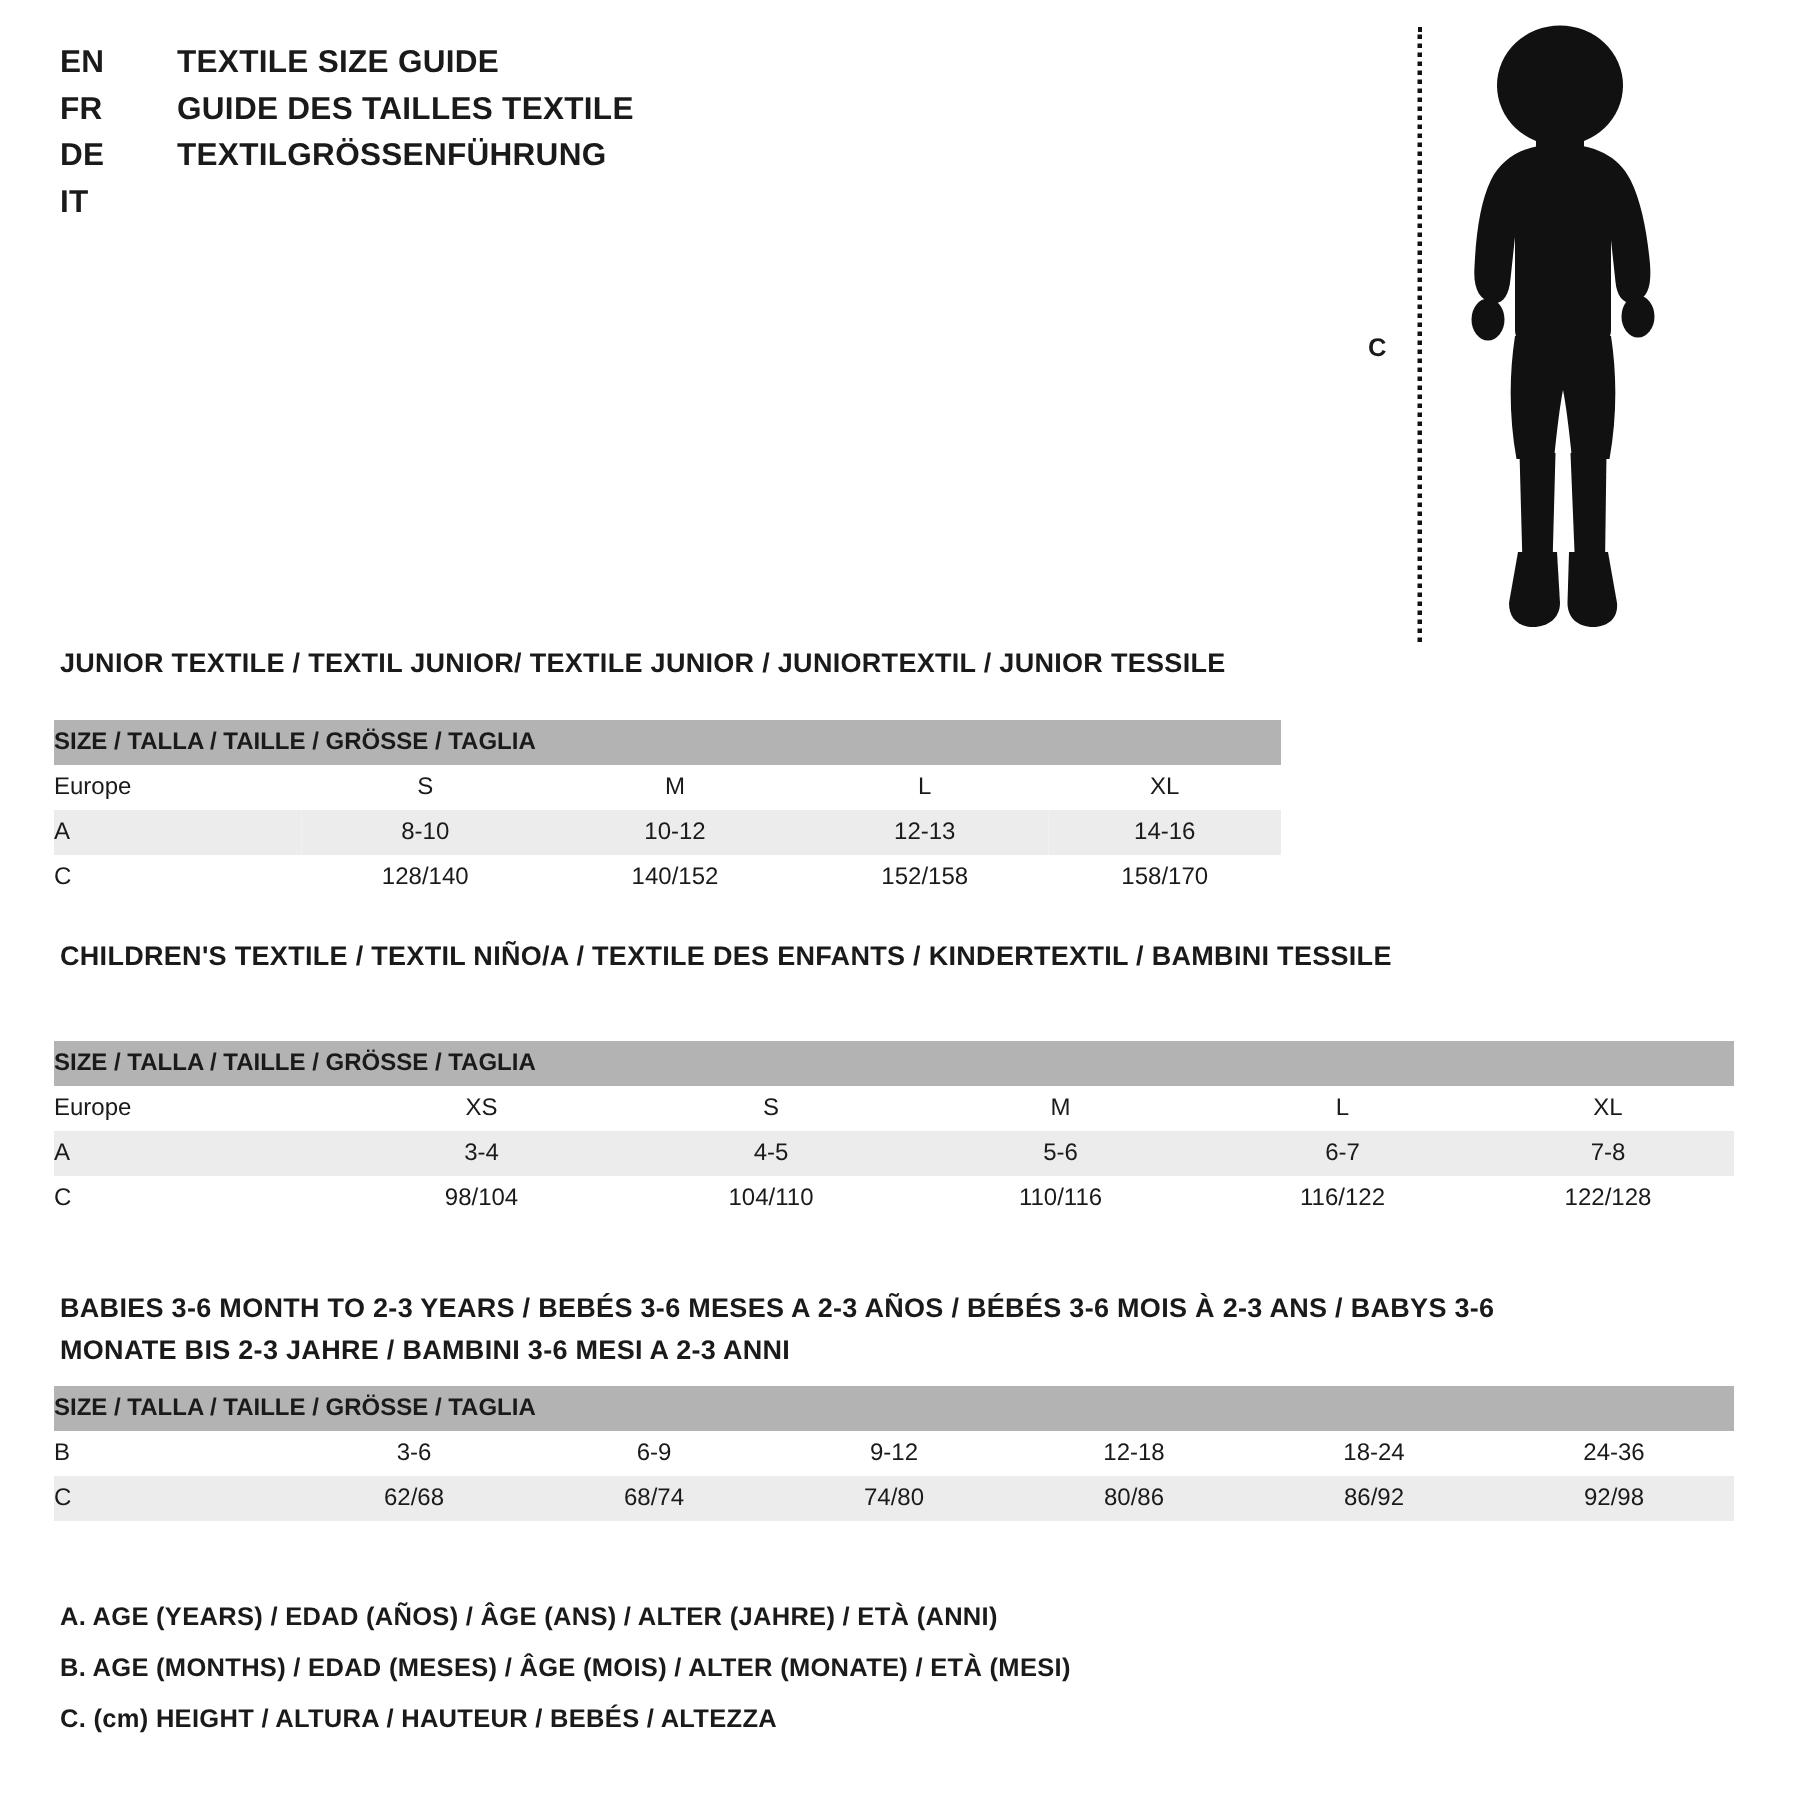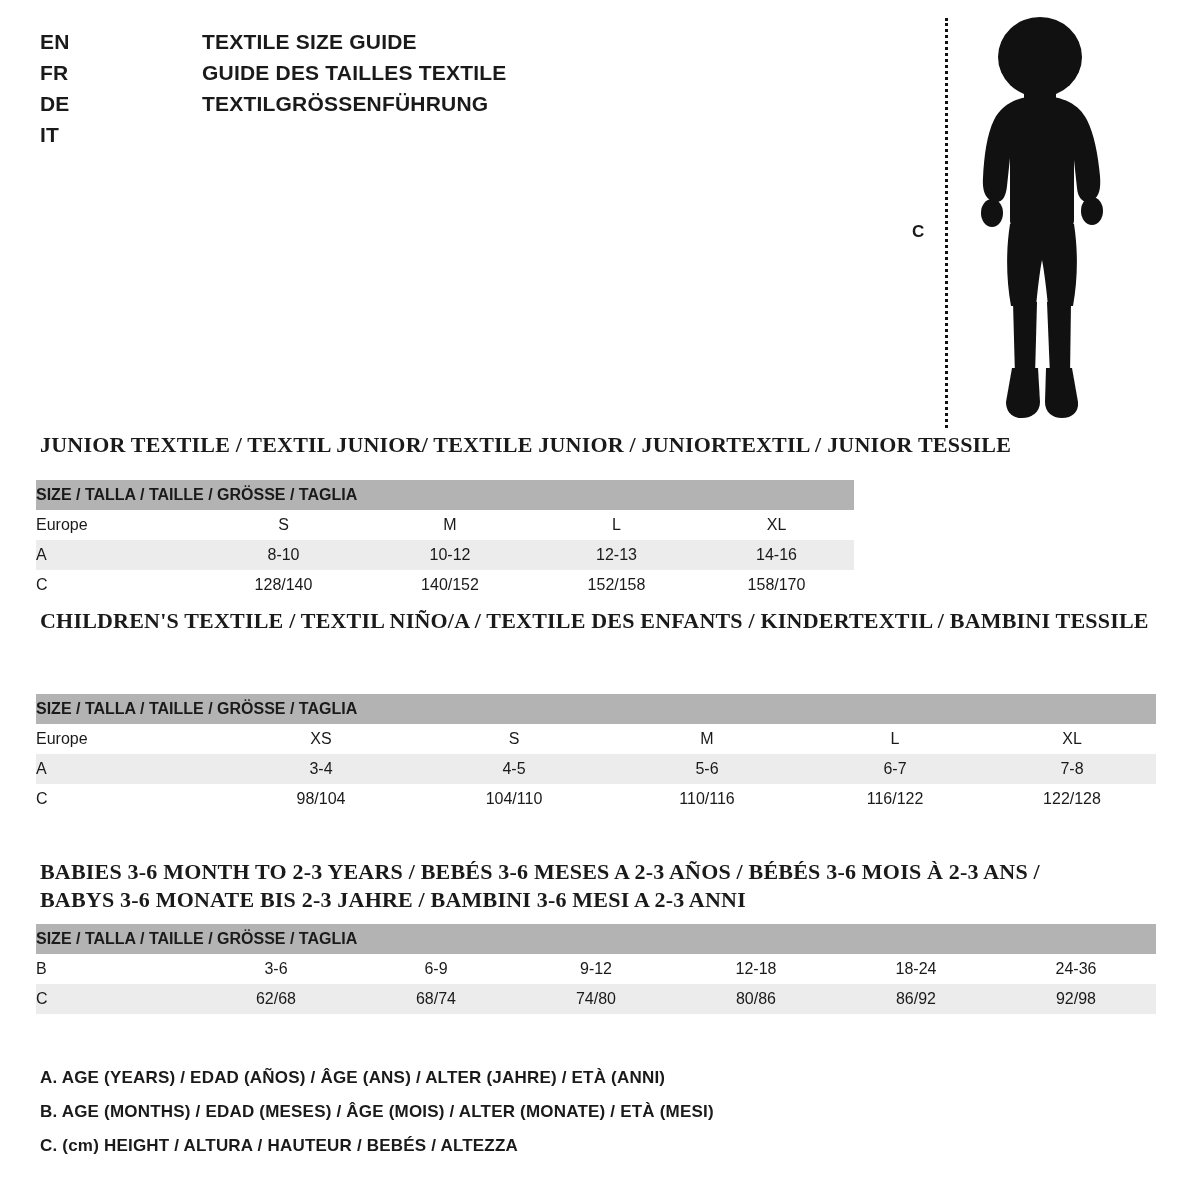--- a/index.html
+++ b/index.html
@@ -26,33 +26,31 @@
   .lang-block {
     position: absolute;
     left: 40px;
     top: 30px;
     width: 560px;
   }
   .lang-row {
     display: flex;
     align-items: baseline;
     height: 31px;
-    gap: 48px;
   }
   .lang-code {
     width: 78px;
     font-size: 21px;
     font-weight: 700;
     letter-spacing: 0.2px;
   }
   .lang-title {
     font-size: 21px;
     font-weight: 700;
     letter-spacing: 0.2px;
-    margin-left: 36px;
   }
 
   
   .figure-area {
     position: absolute;
     left: 900px;
     top: 10px;
     width: 260px;
     height: 425px;
   }
@@ -74,25 +72,24 @@
     top: 8px;
     width: 0;
     height: 410px;
     border-left: 3px dotted #111111;
   }
 
   
   .section-title {
     position: absolute;
     left: 40px;
-    font-size: 22px;
+    font-size: 18px;
     font-weight: 700;
     letter-spacing: 0.2px;
     white-space: nowrap;
-    font-family: Liberation Serif, serif;
   }
   .section-title.two-line {
     line-height: 28px;
     white-space: normal;
     width: 1000px;
   }
 
   
   table.size-table {
     position: absolute;
@@ -234,21 +231,21 @@
       <tr class="row-light">
         <td class="cell-label">C</td>
         <td class="cell-val">128/140</td>
         <td class="cell-val">140/152</td>
         <td class="cell-val">152/158</td>
         <td class="cell-val">158/170</td>
       </tr>
     </tbody>
   </table>
 
-  <div class="section-title" style="top:608px;">CHILDREN'S TEXTILE / TEXTIL NIÑO/A / TEXTILE DES ENFANTS / KINDERTEXTIL / BAMBINI TESSILE</div>
+  <div class="section-title" style="top:627px;">CHILDREN'S TEXTILE / TEXTIL NIÑO/A / TEXTILE DES ENFANTS / KINDERTEXTIL / BAMBINI TESSILE</div>
 
   <table class="size-table" style="left:36px; top:694px; width:1120px;">
     <tbody>
       <tr class="hdr-band">
         <td colspan="6">SIZE / TALLA / TAILLE / GRÖSSE / TAGLIA</td>
       </tr>
       <tr class="row-light">
         <td class="cell-label" style="width:190px;">Europe</td>
         <td class="cell-val" style="width:190px;">XS</td>
         <td class="cell-val" style="width:196px;">S</td>

